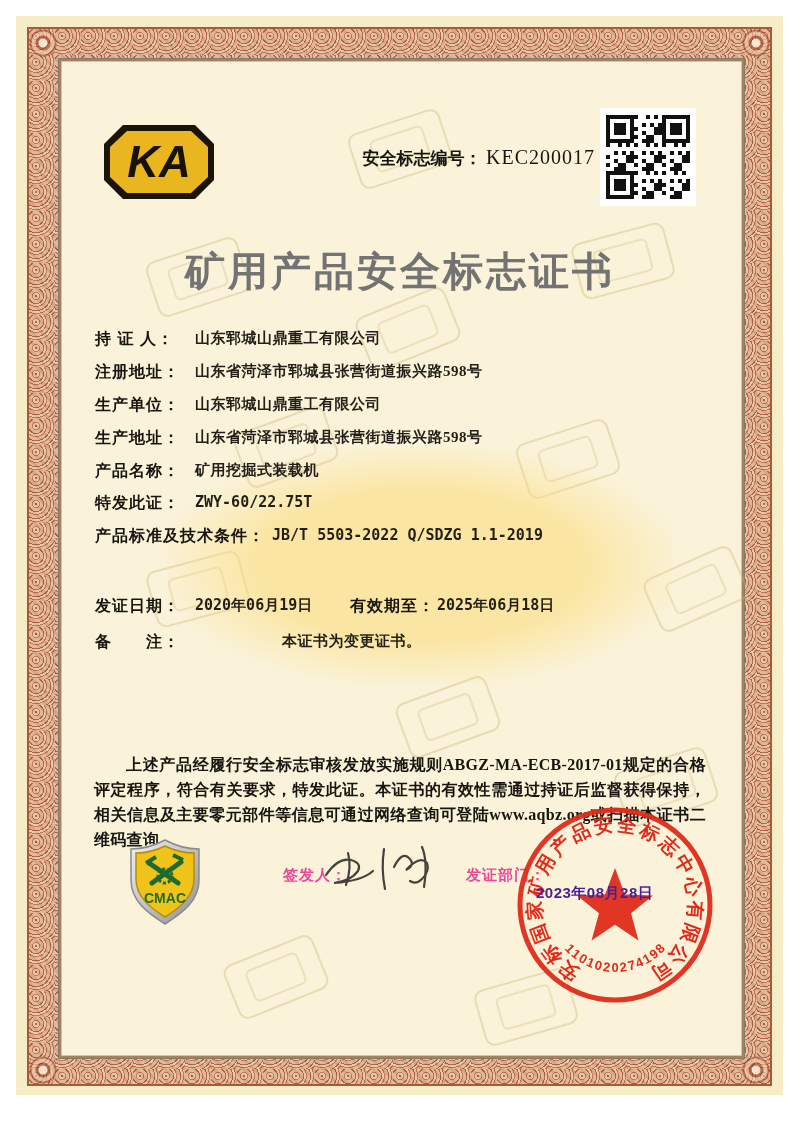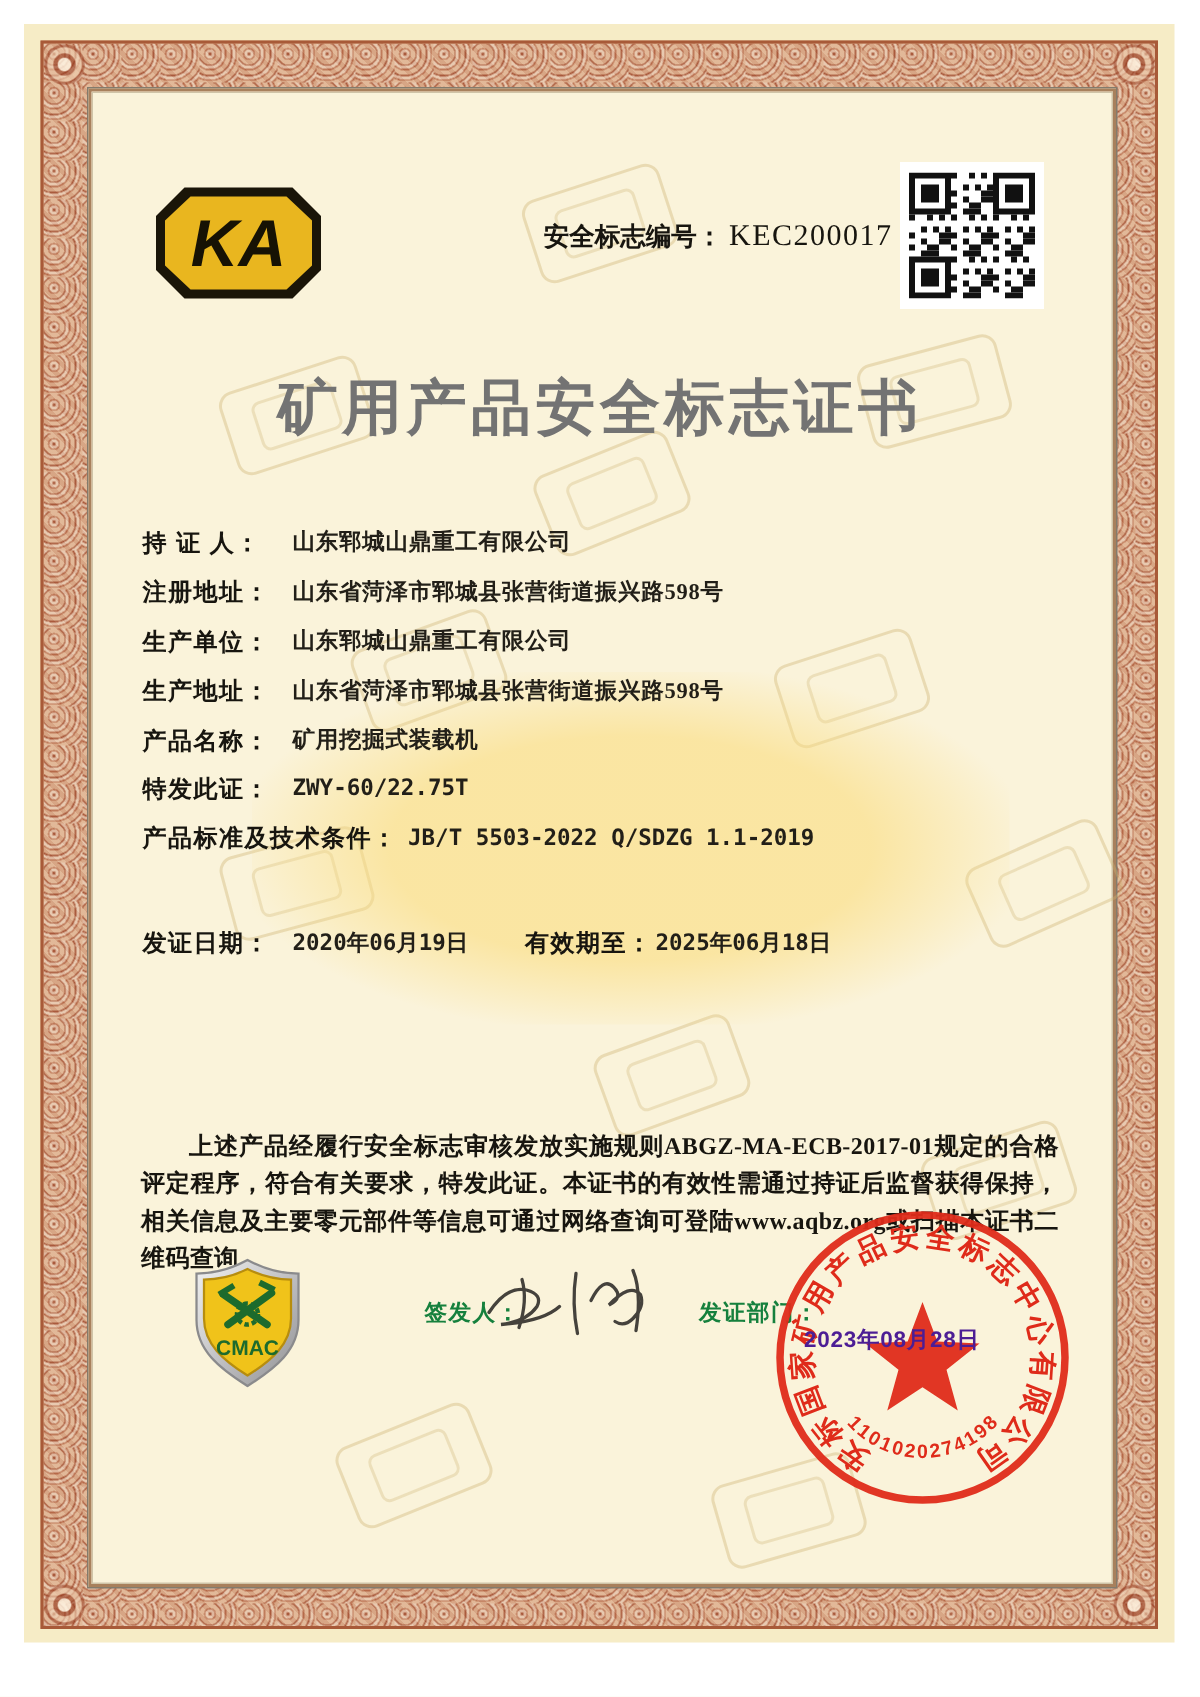--- a/index.html
+++ b/index.html
@@ -28,31 +28,31 @@
   
   .ka-logo{position:absolute;left:103px;top:124px;}
   .header-line{position:absolute;left:225px;top:146px;width:370px;text-align:right;white-space:nowrap;}
   .header-label{font-family:"Liberation Serif",serif;font-size:17px;font-weight:700;color:#17150f;}
   .header-number{font-family:"Liberation Serif",serif;font-size:20px;color:#17150f;letter-spacing:1px;}
   .qr-box{position:absolute;left:600px;top:108px;width:96px;height:98px;background:#ffffff;
           display:flex;align-items:center;justify-content:center;}
   .title{position:absolute;left:0;top:244px;width:800px;text-align:center;
          font-size:40px;font-weight:900;color:#737373;letter-spacing:3px;}
   
-  .row{position:absolute;left:0;width:800px;height:22px;margin-top:23px;}
+  .row{position:absolute;left:0;width:800px;height:22px;}
   .lbl{position:absolute;left:95px;font-size:16px;font-weight:700;color:#17150f;
        letter-spacing:1px;white-space:pre;}
   .val{position:absolute;left:195px;font-size:15px;font-weight:700;color:#221f18;
        font-family:"Liberation Serif",serif;white-space:nowrap;letter-spacing:.5px;}
   .val.mono{font-family:"DejaVu Sans Mono",monospace;font-size:15px;letter-spacing:0;}
   
   .para{position:absolute;left:94px;top:726px;width:612px;font-family:"Liberation Serif",serif;
         font-size:16px;font-weight:700;color:#17150f;line-height:25px;text-align:justify;
         text-indent:2em;letter-spacing:.3px;margin-top:26px;}
-  .footer-label{position:absolute;font-size:15px;font-weight:700;color:#15803d;letter-spacing:1px;}
+  .footer-label{position:absolute;font-size:15px;font-weight:700;color:#ec4899;letter-spacing:1px;}
   .seal-date{position:absolute;left:536px;top:884px;width:130px;font-size:15px;font-weight:700;
         color:#4c1d95;letter-spacing:.5px;z-index:8;}
   .sig{position:absolute;left:318px;top:833px;z-index:6;}
   .seal-wrap{position:absolute;left:505px;top:795px;z-index:7;}
   .cmac{position:absolute;left:126px;top:838px;}
 </style>
 </head>
 <body>
 
 <div class="page">
@@ -248,20 +248,24 @@
   <div class="row" style="top:526px">
     <span class="lbl">产品标准及技术条件：</span>
     <span class="val mono" style="left:272px">JB/T 5503-2022 Q/SDZG 1.1-2019</span>
   </div>
   <div class="row" style="top:596px">
     <span class="lbl">发证日期：</span>
     <span class="val mono">2020年06月19日</span>
     <span class="lbl" style="left:350px">有效期至：</span>
     <span class="val mono" style="left:437px">2025年06月18日</span>
   </div>
+  <div class="row" style="top:632px">
+    <span class="lbl">备　　注：</span>
+    <span class="val" style="left:282px">本证书为变更证书。</span>
+  </div>
 
   <div class="para">上述产品经履行安全标志审核发放实施规则ABGZ-MA-ECB-2017-01规定的合格评定程序，符合有关要求，特发此证。本证书的有效性需通过持证后监督获得保持，相关信息及主要零元部件等信息可通过网络查询可登陆www.aqbz.org或扫描本证书二维码查询。</div>
 
   <div class="cmac">
     <svg width="78" height="88" viewBox="0 0 78 88">
       <defs>
         <linearGradient id="silver" x1="0" y1="0" x2="1" y2="1">
           <stop offset="0" stop-color="#f2f2f2"></stop>
             <stop offset=".5" stop-color="#c2c2c4"></stop>
             <stop offset="1" stop-color="#8f8f92"></stop>

